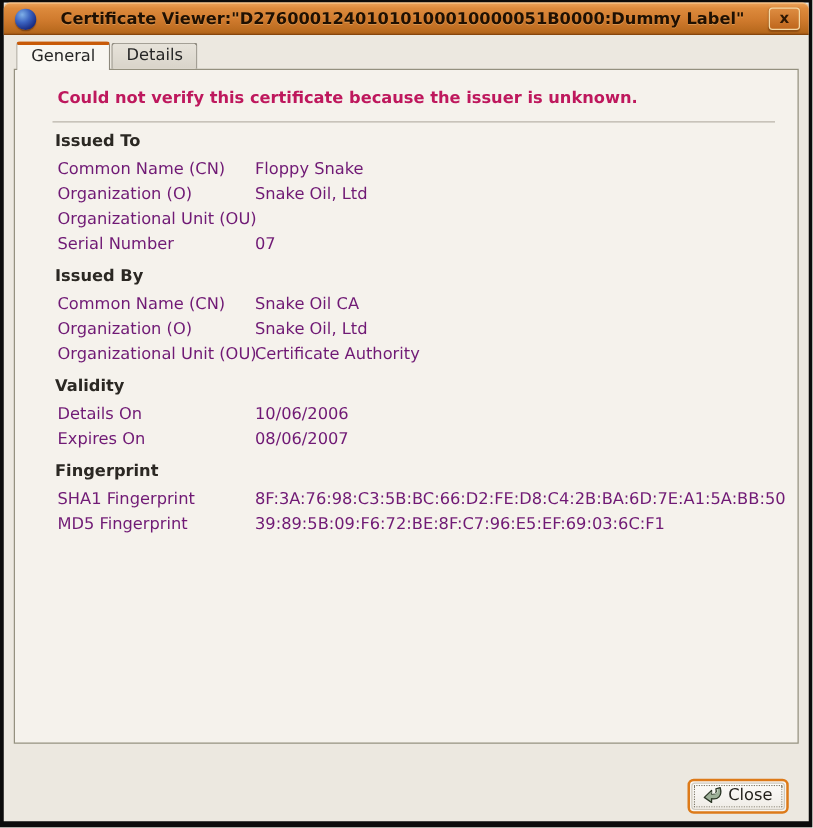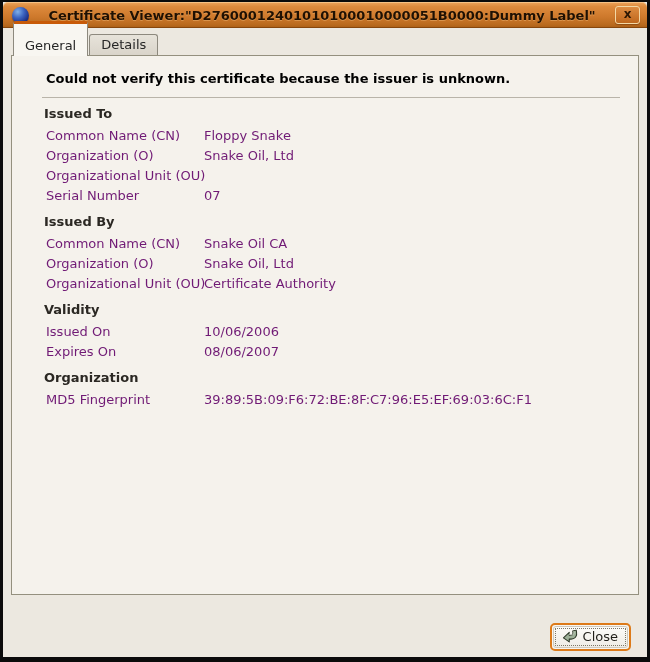--- a/index.html
+++ b/index.html
@@ -18,29 +18,29 @@
     overflow:hidden;text-shadow:0 1px 0 rgba(255,210,150,0.35);padding:0 6px;}
   .tb-close{width:25px;height:18px;flex:0 0 25px;display:flex;align-items:center;justify-content:center;
     background:linear-gradient(to bottom,#dd8c41,#bf671d);border:1px solid #f3d8a5;border-radius:3px;
     font-size:12px;font-weight:bold;color:#2d1703;cursor:default;box-shadow:0 1px 1px rgba(80,35,0,.4);}
   .tb-close span{line-height:1;transform:translateY(-1px);}
 
   
   .tabstrip{display:flex;align-items:flex-end;padding:5px 0 0 10px;flex:0 0 27px;height:27px;position:relative;z-index:2;}
   .tab{font-size:13px;color:#262626;border:1px solid #8d897e;border-bottom:none;
     padding:2px 11px 3px 11px;border-radius:3px 3px 0 0;cursor:default;}
-  .tab.active{background:#f8f6f1;border-top:3px solid #c85a08;padding-top:14px;margin-bottom:-1px;
+  .tab.active{background:#f8f6f1;border-top:3px solid #c85a08;padding-top:2px;margin-bottom:-1px;
     position:relative;z-index:3;}
   .tab.inactive{background:linear-gradient(to bottom,#e7e3da,#d9d4ca);margin-left:1px;height:21px;
     align-self:flex-end;padding-top:2px;}
 
   
   .page{flex:1;margin:0 8px;background:#f5f2ec;border:1px solid #94907f;position:relative;z-index:1;
     padding:13px 10px 0 26px;overflow:hidden;min-height:0;}
-  .notice{font-size:13px;font-weight:bold;color:#000000;margin:2px 0 11px 8px;}
+  .notice{font-size:13px;font-weight:bold;color:#be185d;margin:2px 0 11px 8px;}
   .sep{border:none;border-top:1px solid #b9b4a9;margin:0 8px 8px 4px;}
 
   .section{margin-top:6px;}
   .section-title{font-size:13px;font-weight:bold;color:#2b2823;margin:8px 0 5px 6px;}
   .row{display:flex;line-height:20px;font-size:13px;color:#701a75;}
   .row .label{width:166px;flex:0 0 166px;white-space:nowrap;padding-left:8px;}
   .row .value{white-space:nowrap;}
 
   
   .action-area{flex:0 0 54px;display:flex;align-items:center;justify-content:flex-end;padding:0 16px 6px 0;}
@@ -103,30 +103,34 @@
               <span class="value">Snake Oil, Ltd</span>
             </div>
             <div class="row">
               <span class="label">Organizational Unit (OU)</span>
               <span class="value">Certificate Authority</span>
             </div>
           </div>
           <div class="section">
             <div class="section-title">Validity</div>
             <div class="row">
-              <span class="label">Issued On</span>
+              <span class="label">Details On</span>
               <span class="value">10/06/2006</span>
             </div>
             <div class="row">
               <span class="label">Expires On</span>
               <span class="value">08/06/2007</span>
             </div>
           </div>
           <div class="section">
-            <div class="section-title">Organization</div>
+            <div class="section-title">Fingerprint</div>
+            <div class="row">
+              <span class="label">SHA1 Fingerprint</span>
+              <span class="value">8F:3A:76:98:C3:5B:BC:66:D2:FE:D8:C4:2B:BA:6D:7E:A1:5A:BB:50</span>
+            </div>
             <div class="row">
               <span class="label">MD5 Fingerprint</span>
               <span class="value">39:89:5B:09:F6:72:BE:8F:C7:96:E5:EF:69:03:6C:F1</span>
             </div>
           </div>
         </div>
     </div>
 
     <div class="action-area">
       <button class="close-btn">

